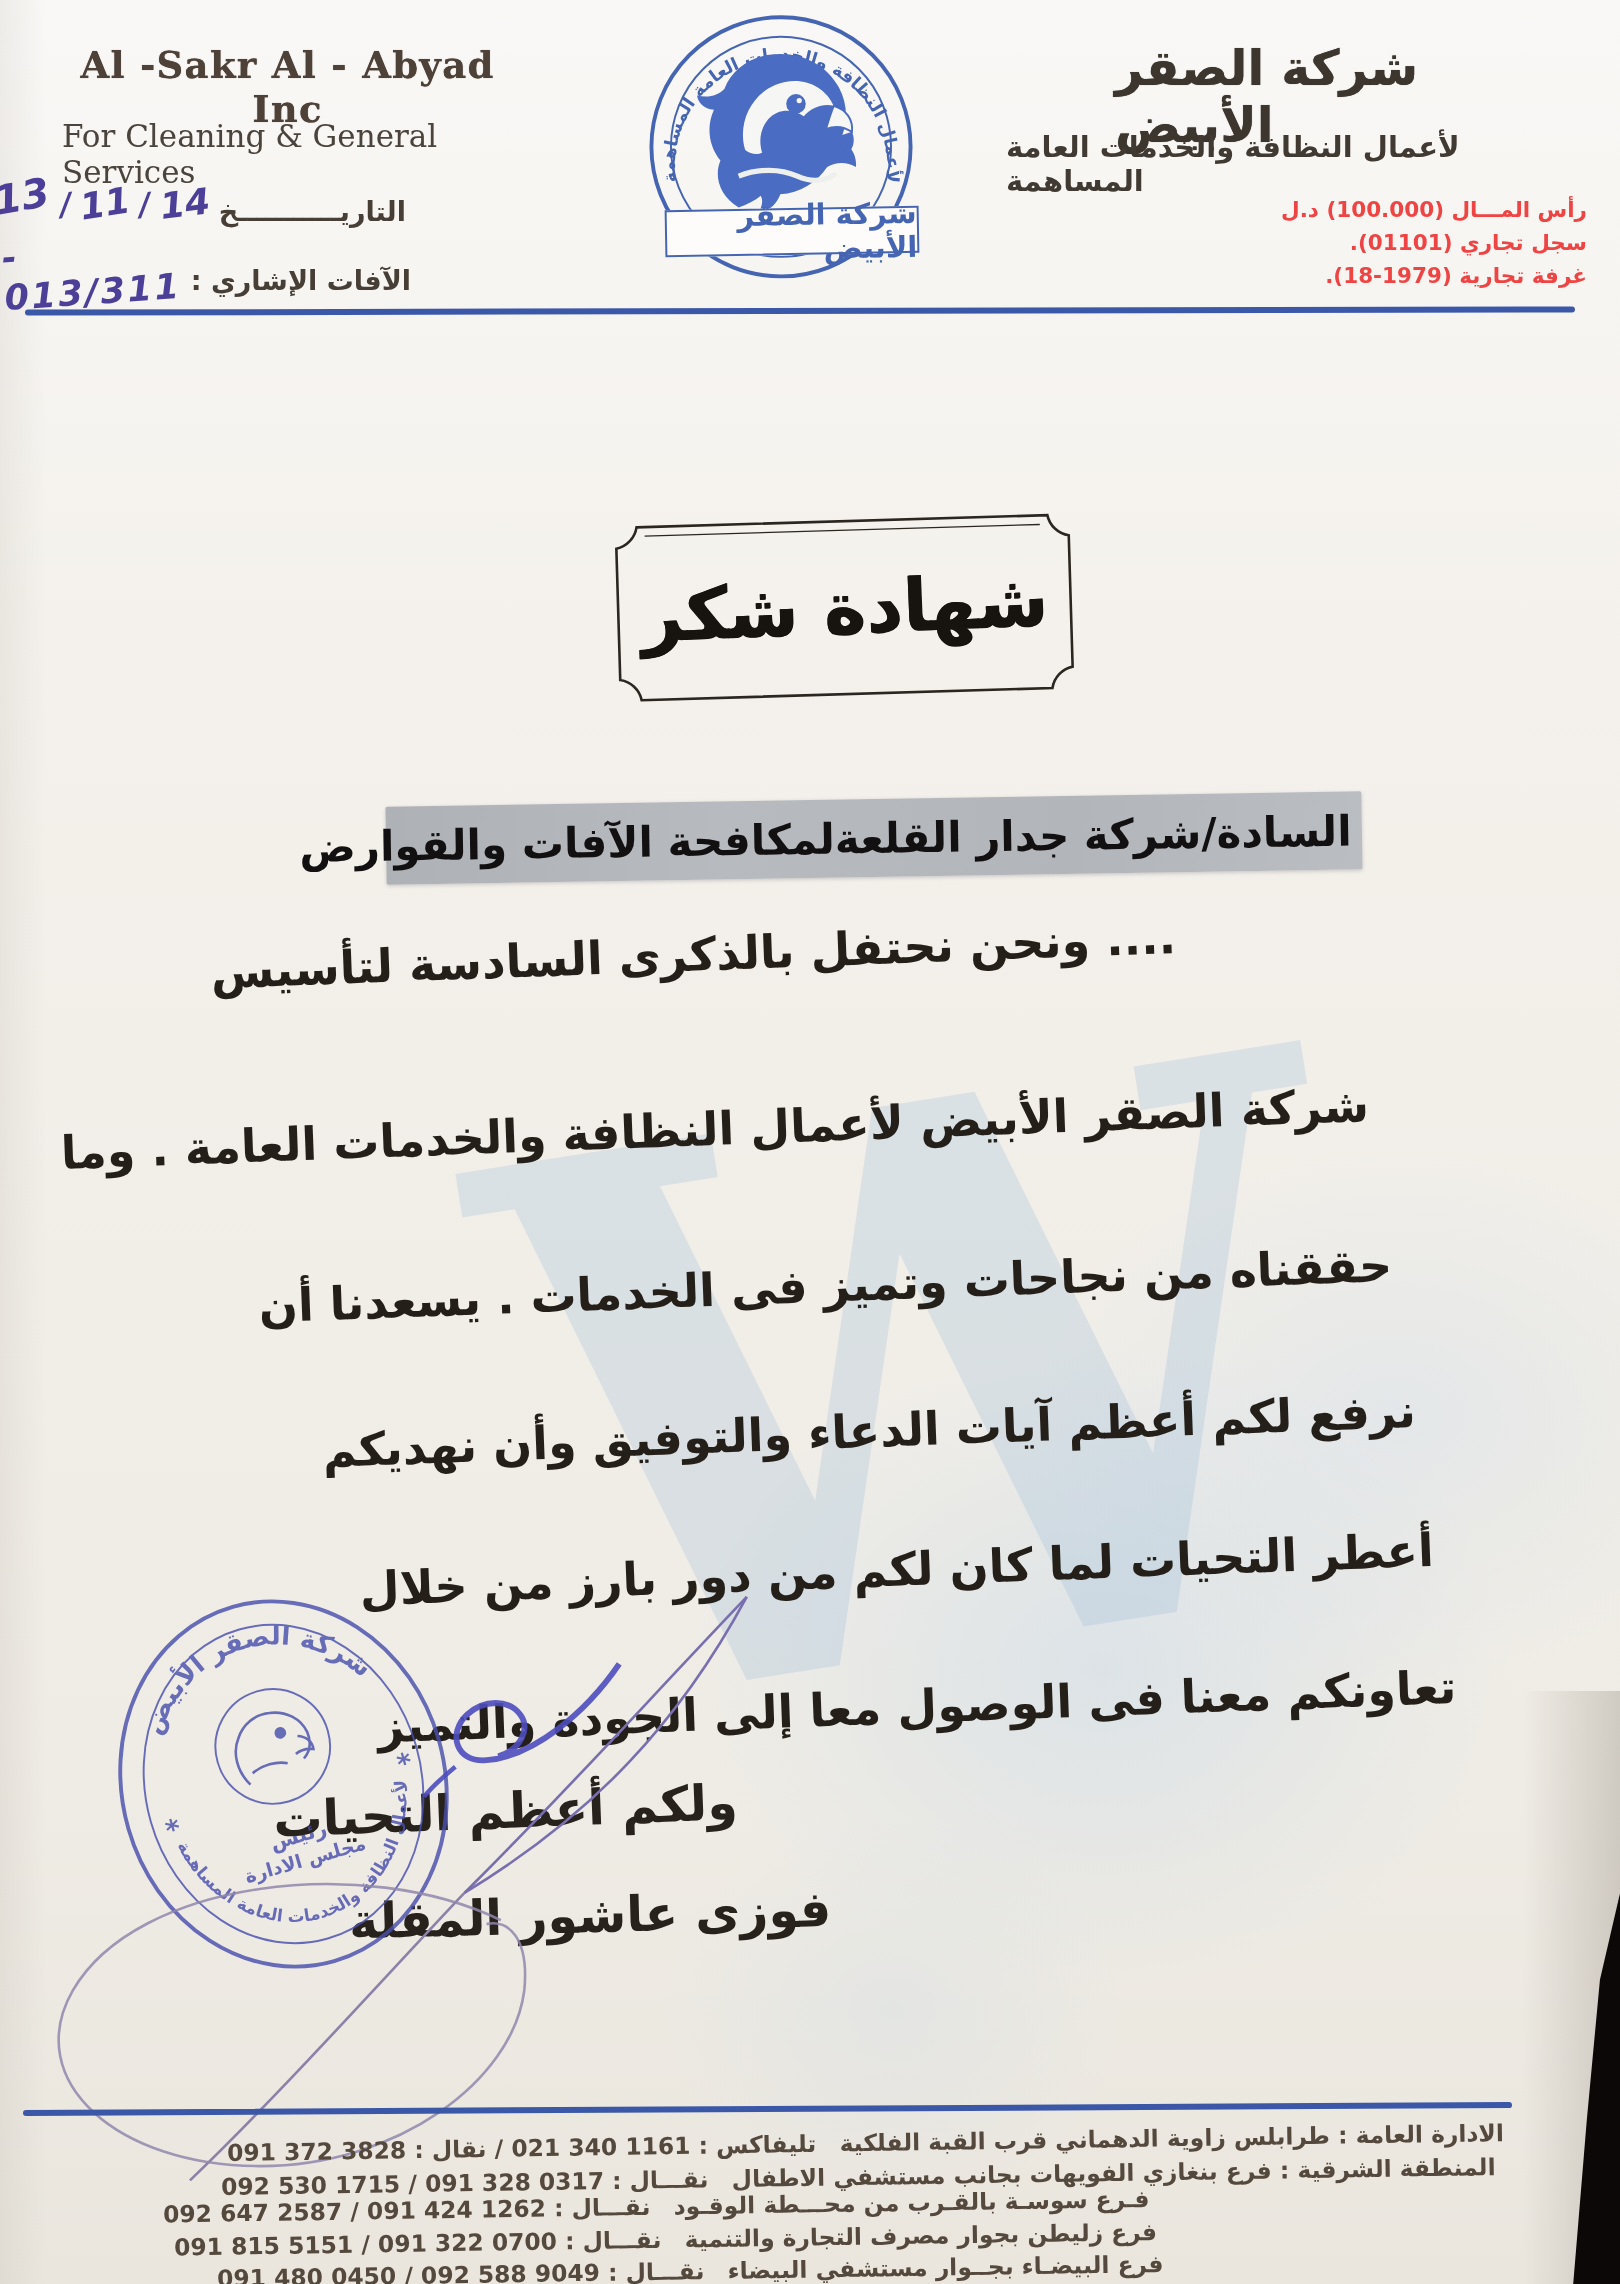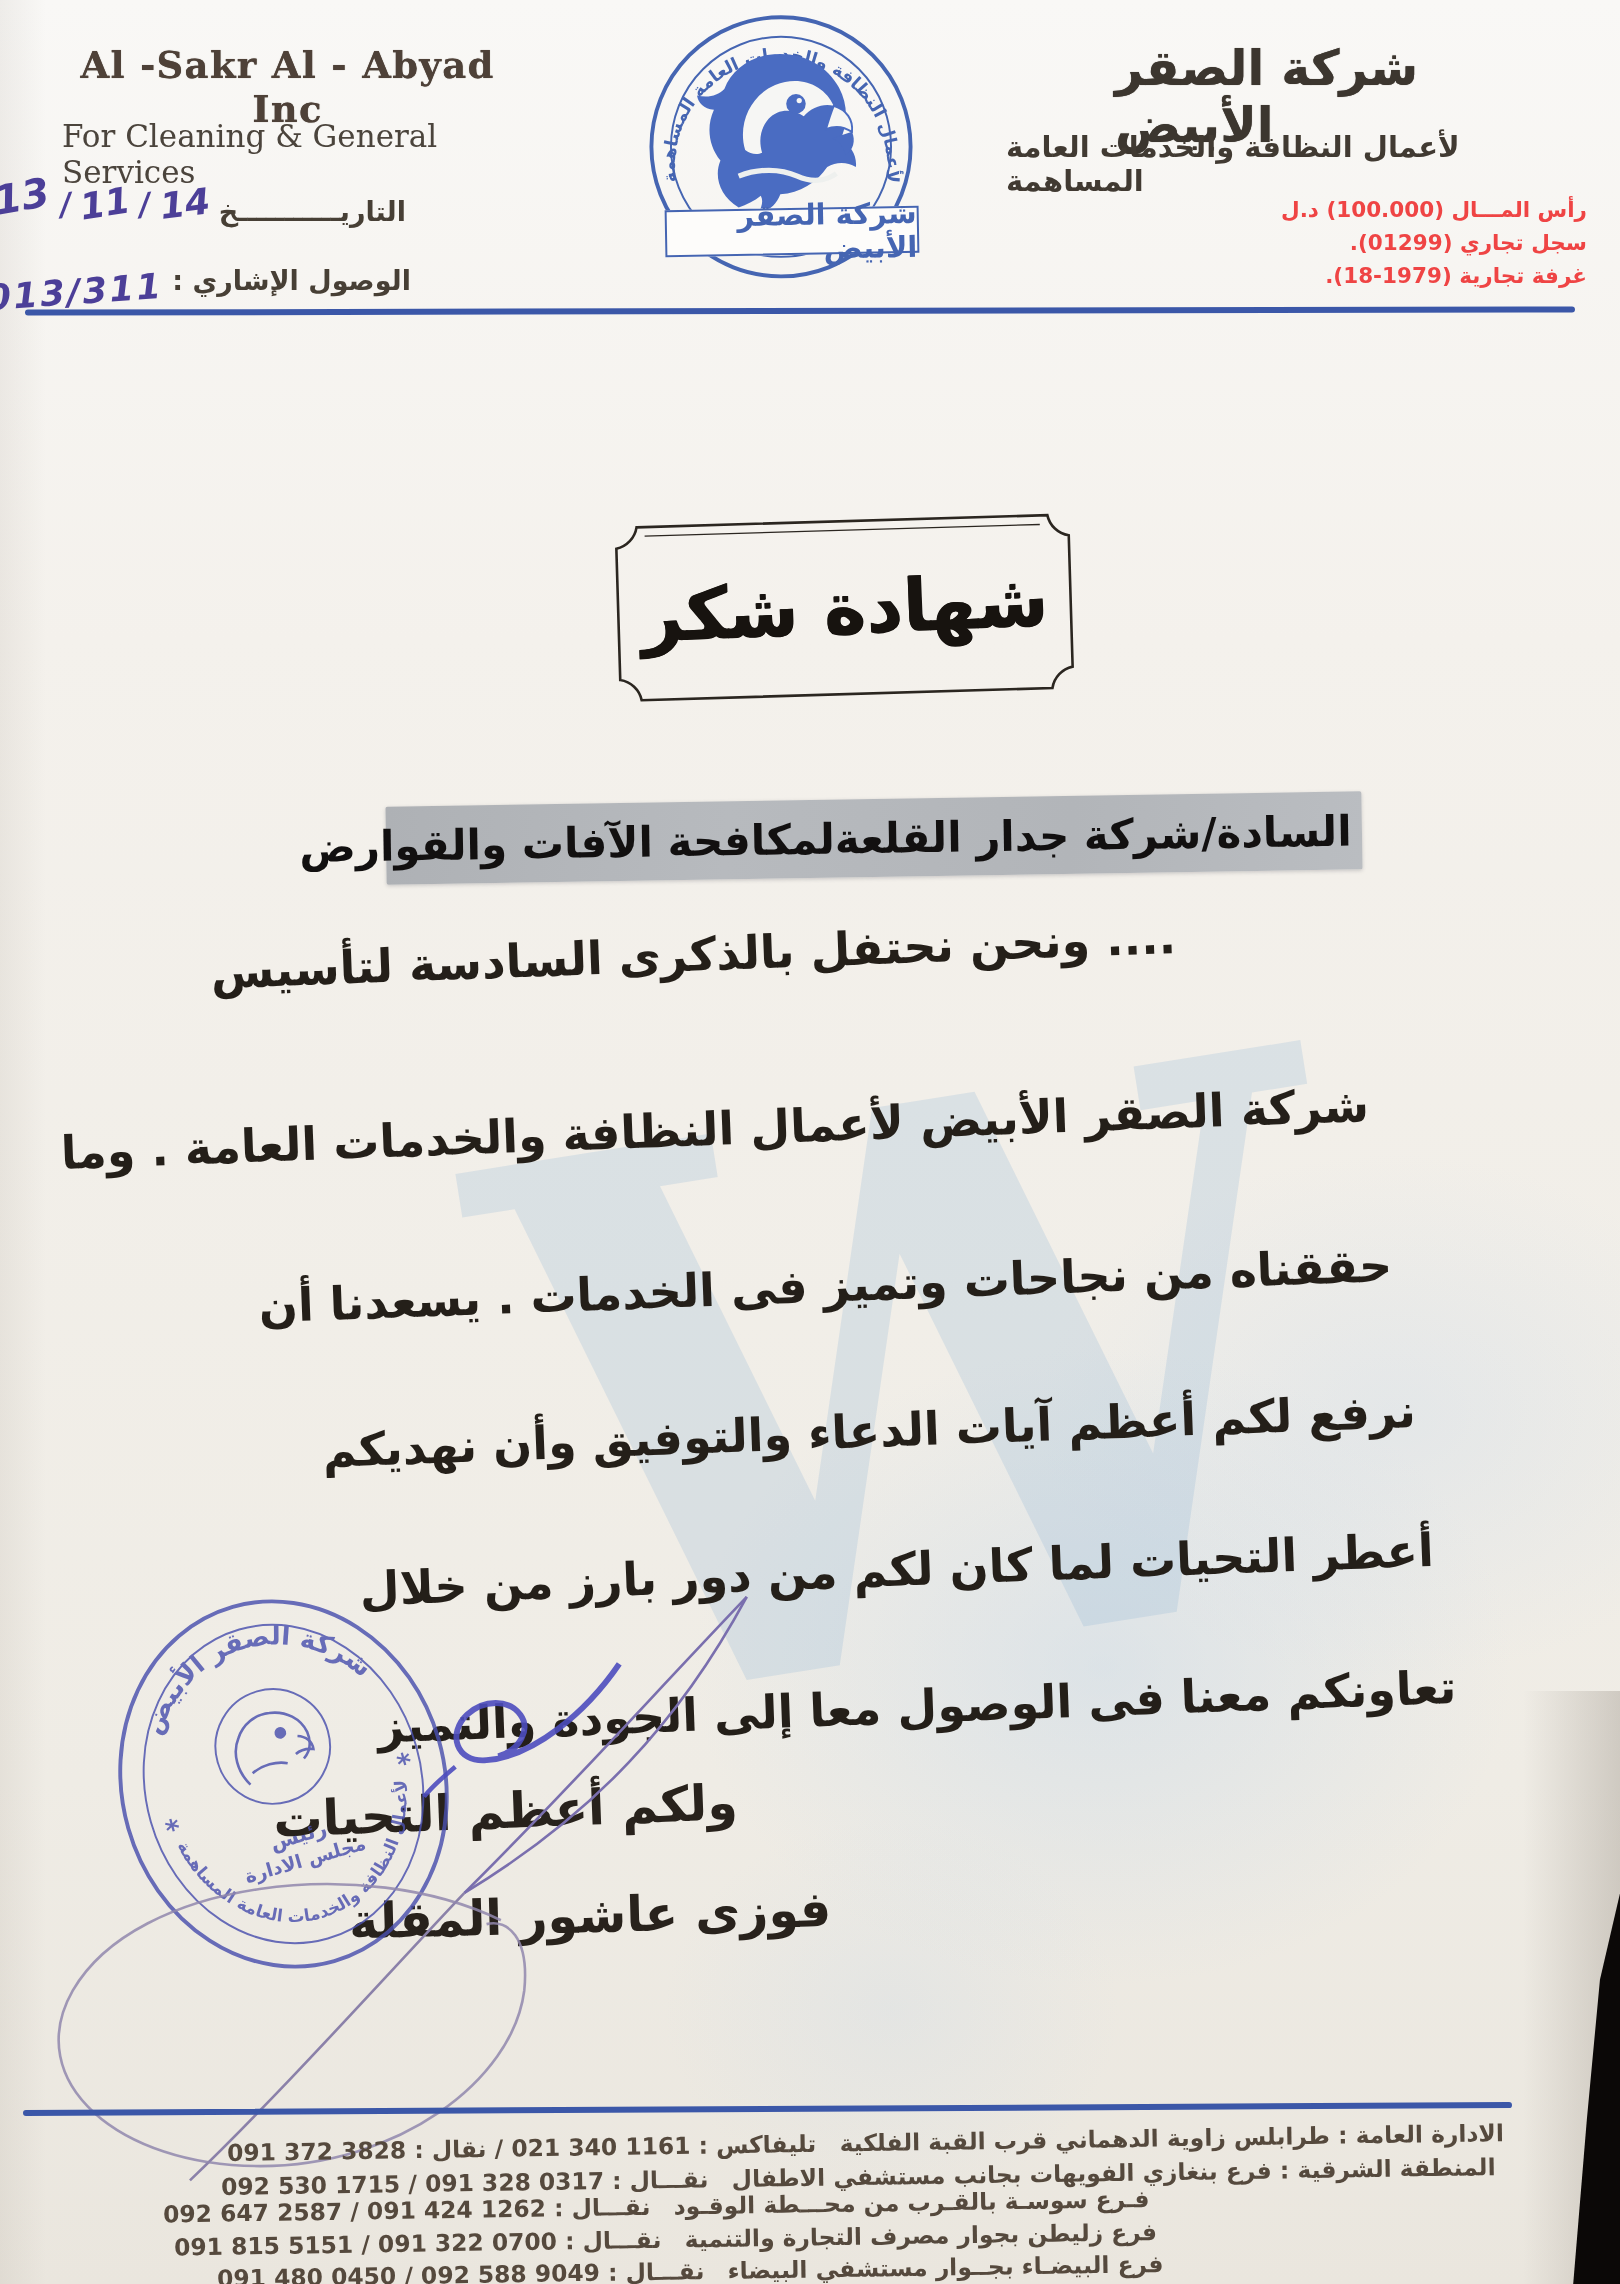--- a/index.html
+++ b/index.html
@@ -158,21 +158,21 @@
     <span class="hw hw-day">14</span>
     <span class="hw hw-slash">/</span>
     <span class="hw hw-month">11</span>
     <span class="hw hw-slash">/</span>
     <span class="yr">
 
       <span class="hw yr-hw">13</span>
     </span>
   </div>
   <div class="ref-row">
-    <span class="printed-label">الوصول الإشاري :</span>
+    <span class="printed-label">الآفات الإشاري :</span>
     <span class="hw hw-ref">- 013/311</span>
   </div>
 
   <svg id="logo" viewBox="0 0 430 436">
     <circle cx="215" cy="207" r="199" fill="none" stroke="#4565b2" stroke-width="6"></circle>
     <circle cx="215" cy="207" r="169" fill="none" stroke="#4565b2" stroke-width="3"></circle>
     <defs>
       <path id="logoTopArc" d="M 55 268 A 163 163 0 1 1 375 268"></path>
     </defs>
     <text font-size="27" font-weight="bold" fill="#4565b2">
@@ -187,21 +187,21 @@
       <path d="M324 184 C330 198 326 212 314 220 C312 208 304 198 294 194 Z" fill="#4a6cc2"></path>
       <path d="M150 252 C180 240 214 240 240 252 C262 262 284 260 300 248" stroke="#eef0ee" stroke-width="8" fill="none"></path>
     </g>
   </svg>
   <div id="logo-banner">شركة الصقر الأبيض</div>
 
   <div class="ar-name">شركة الصقر الأبيض</div>
   <div class="ar-sub">لأعمال النظافة والخدمات العامة المساهمة</div>
   <div class="info-block">
     <div class="info-line">رأس المـــال  (100.000) د.ل</div>
-    <div class="info-line">سجل تجاري (01299).</div>
+    <div class="info-line">سجل تجاري (01101).</div>
     <div class="info-line">غرفة تجارية (1979-18).</div>
   </div>
 
   <div id="rule-top" class="rule"></div>
 
   <div id="plaque">
     <svg viewBox="0 0 712 282">
       <path d="M 40 8 H 672 A 40 40 0 0 0 704 40 V 242 A 40 40 0 0 0 672 274 H 40 A 40 40 0 0 0 8 242 V 40 A 40 40 0 0 0 40 8 Z" fill="none" stroke="#2b2620" stroke-width="4"></path>
       <path d="M 52 22 H 660" fill="none" stroke="#2b2620" stroke-width="2"></path>
     </svg>

